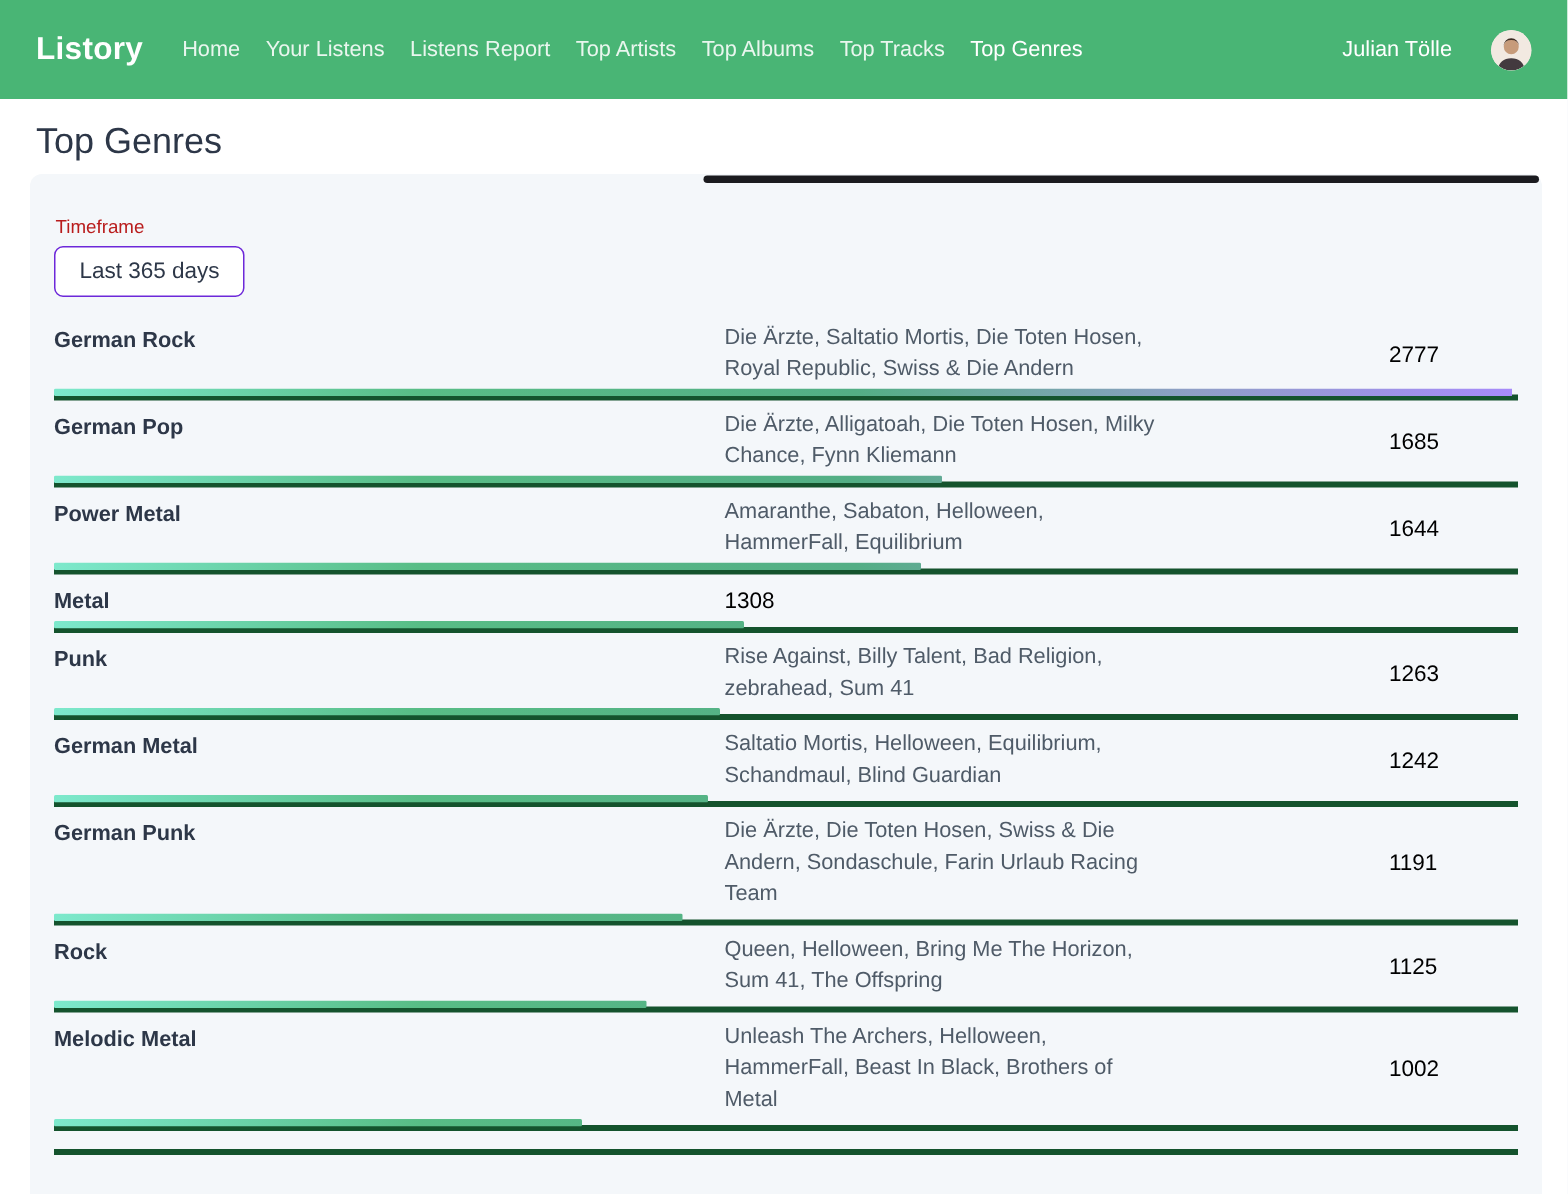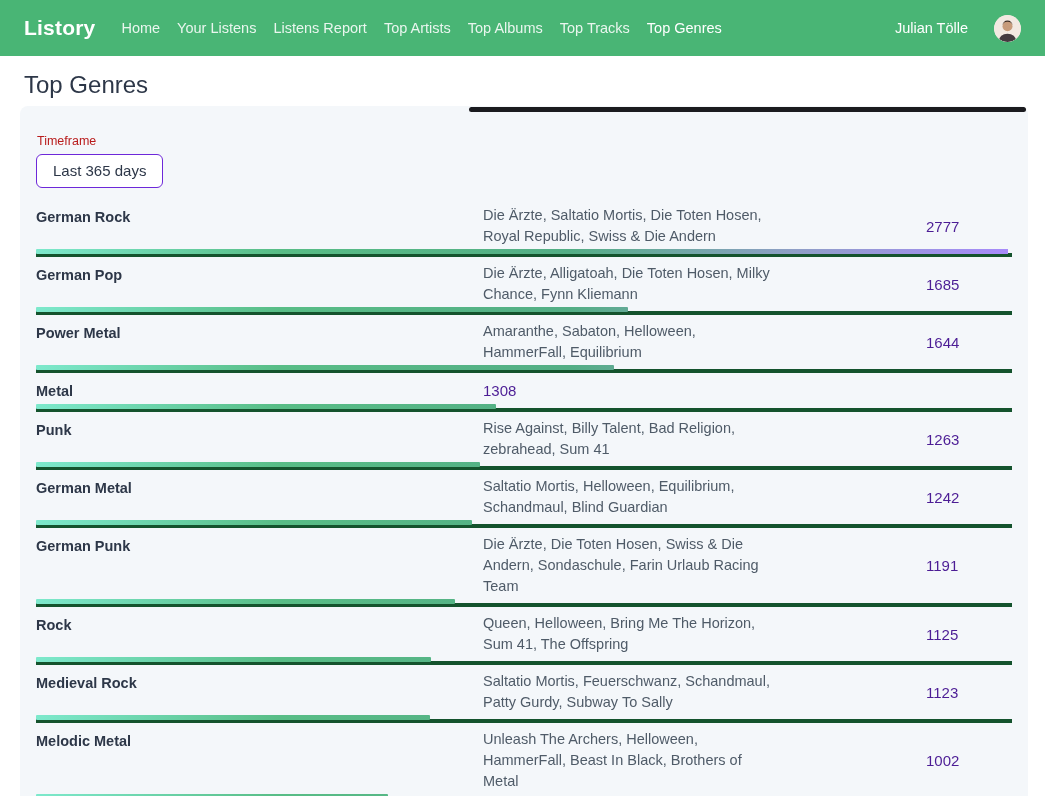--- a/index.html
+++ b/index.html
@@ -6,21 +6,21 @@
   html, body { margin: 0; padding: 0; }
   body {
     width: 1045px; height: 796px; overflow: hidden;
     background: #ffffff;
     font-family: "Liberation Sans", sans-serif;
     -webkit-font-smoothing: antialiased;
   }
 
   
   nav {
-    height: 56px; background: #49b575;
+    height: 66px; background: #49b575;
     display: flex; align-items: center;
     padding: 0 24px;
   }
   .brand {
     color: #ffffff; font-weight: 700; font-size: 21px;
     margin-right: 26px; cursor: pointer; letter-spacing: .2px;
   }
   .nav-links { display: flex; align-items: center; }
   .nav-link {
     color: rgba(255,255,255,.88); font-size: 14.5px;
@@ -73,21 +73,21 @@
     padding: 6px 0;
     border-bottom: 4px solid #14532d;
   }
   .g-name {
     font-weight: 700; font-size: 14.5px; color: #2d3748;
     padding-top: 2px; line-height: 21px;
   }
   .g-artists {
     font-size: 14.5px; color: #4f5b68; line-height: 21px; max-width: 298px;
   }
-  .g-count { font-size: 15px; color: #4c1d95; align-self: center; }
+  .g-count { font-size: 15px; color: #000000; align-self: center; }
   .g-bar {
     position: absolute; left: 0; bottom: -1px; height: 5px; width: 100%;
     pointer-events: none;
   }
   .g-bar-fill { height: 100%; overflow: hidden; border-radius: 1px; }
   .g-bar-grad { height: 100%; width: 972px; }
 </style>
 </head>
 <body>
 
@@ -214,30 +214,20 @@
     <div class="g-name">Rock</div>
     <div class="g-artists">Queen, Helloween, Bring Me The Horizon, Sum 41, The Offspring</div>
     <div class="g-count">1125</div>
     <div class="g-bar">
       <div class="g-bar-fill" style="width: 40.5%;">
         <div class="g-bar-grad" style="background: linear-gradient(90deg, rgb(125, 233, 204) 0%, rgb(88, 189, 134) 25%, rgb(83, 174, 133) 55%, rgb(143, 159, 198) 78%, rgb(167, 139, 250) 100%);"></div>
       </div>
     </div>
   </div>
 
-  <div class="row">
-    <div class="g-name">Medieval Rock</div>
-    <div class="g-artists">Saltatio Mortis, Feuerschwanz, Schandmaul, Patty Gurdy, Subway To Sally</div>
-    <div class="g-count">1123</div>
-    <div class="g-bar">
-      <div class="g-bar-fill" style="width: 40.4%;">
-        <div class="g-bar-grad" style="background: linear-gradient(90deg, rgb(125, 233, 204) 0%, rgb(88, 189, 134) 25%, rgb(83, 174, 133) 55%, rgb(143, 159, 198) 78%, rgb(167, 139, 250) 100%);"></div>
-      </div>
-    </div>
-  </div>
 
   <div class="row">
     <div class="g-name">Melodic Metal</div>
     <div class="g-artists">Unleash The Archers, Helloween, HammerFall, Beast In Black, Brothers of Metal</div>
     <div class="g-count">1002</div>
     <div class="g-bar">
       <div class="g-bar-fill" style="width: 36.1%;">
         <div class="g-bar-grad" style="background: linear-gradient(90deg, rgb(125, 233, 204) 0%, rgb(88, 189, 134) 25%, rgb(83, 174, 133) 55%, rgb(143, 159, 198) 78%, rgb(167, 139, 250) 100%);"></div>
       </div>
     </div>

